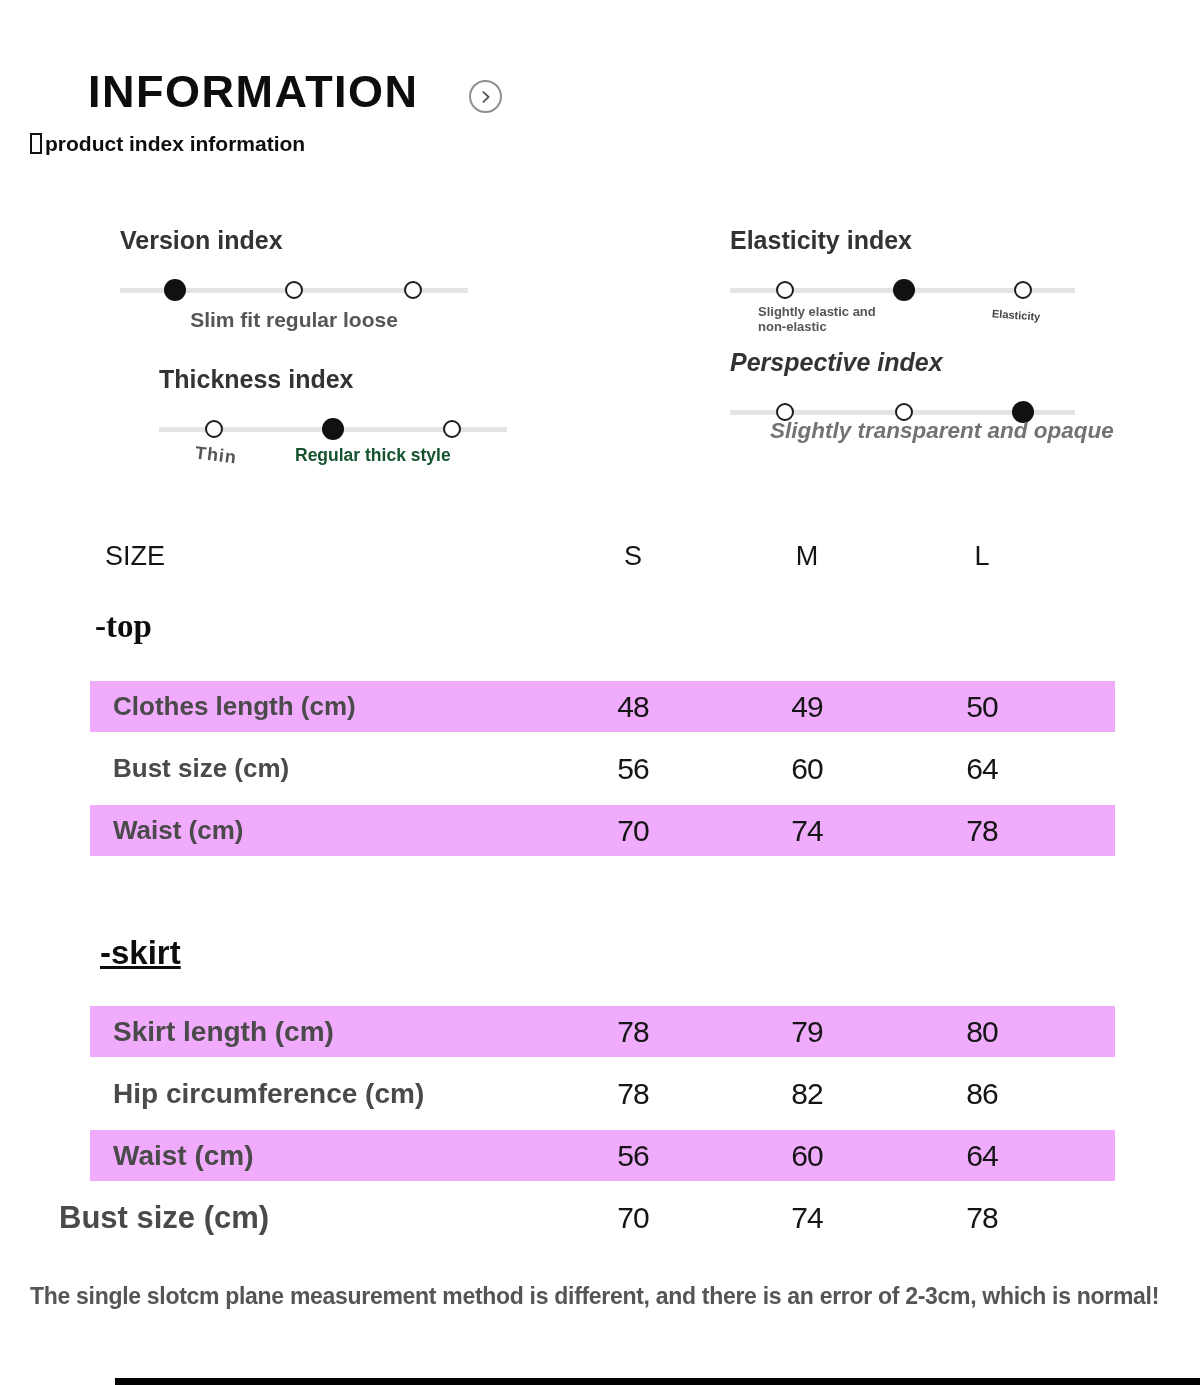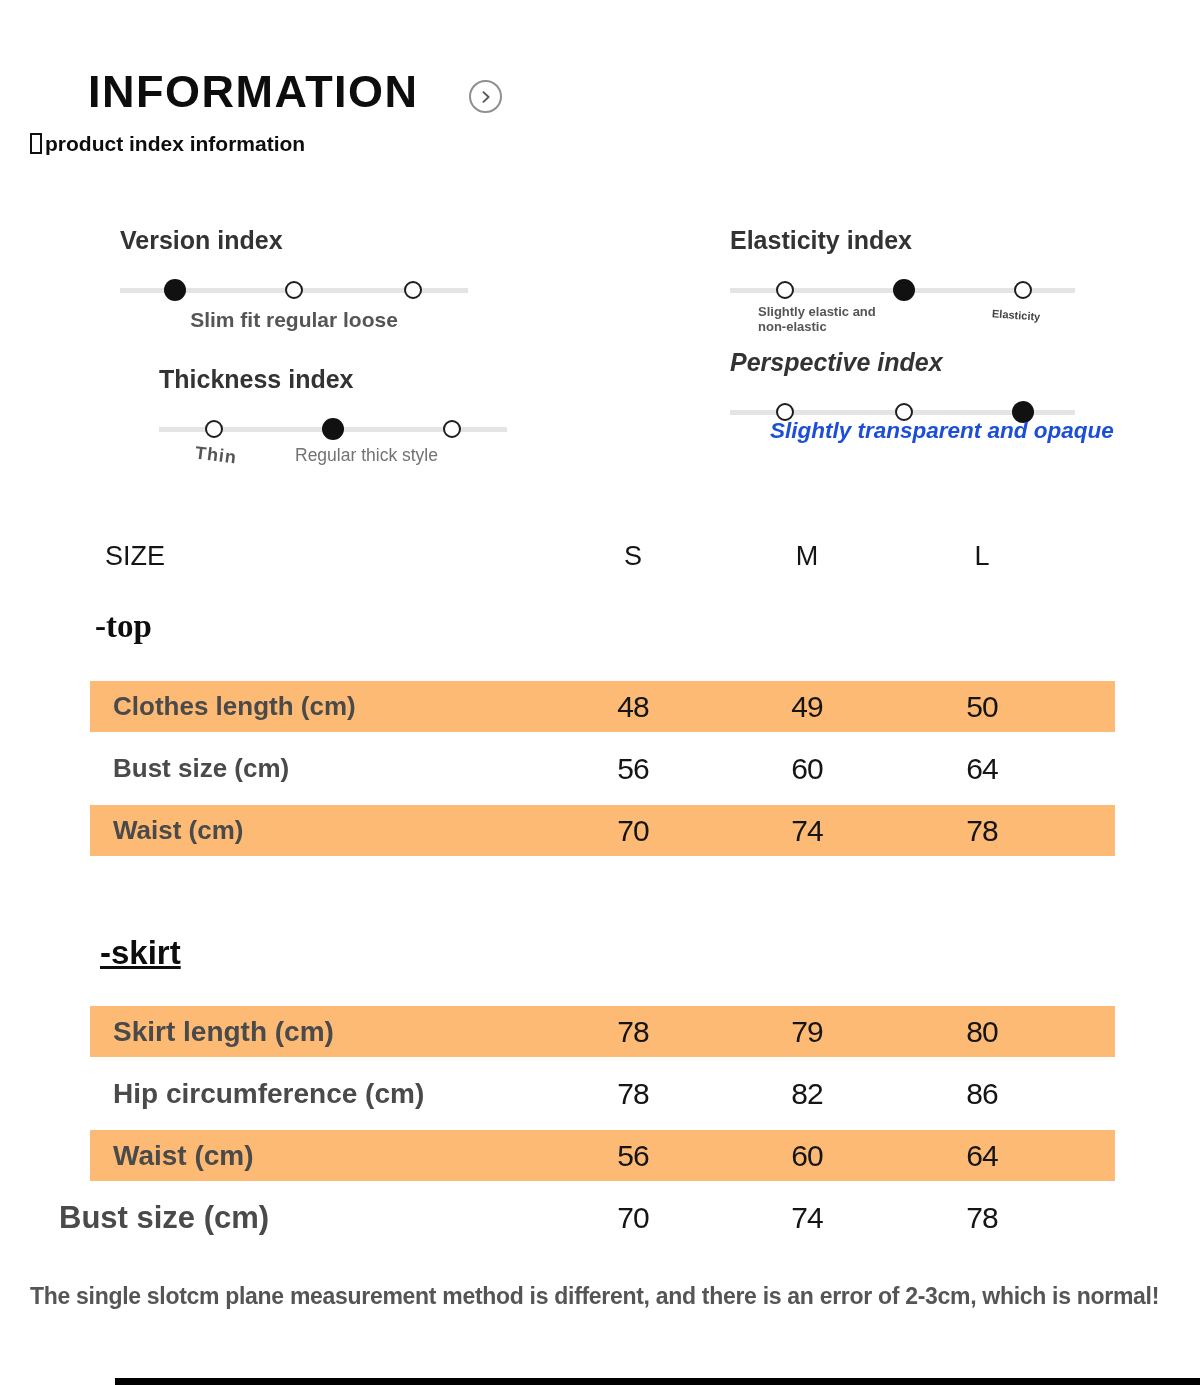--- a/index.html
+++ b/index.html
@@ -46,55 +46,55 @@
   .dot.filled { width:22px; height:22px; background:#111; transform:translate(-50%,-50%); }
   .dot.hollow { width:18px; height:18px; background:#fff; border:2.5px solid #1d1d1d; transform:translate(-50%,-50%); }
   .d1 { left:55px; } .d2 { left:174px; } .d3 { left:293px; }
 
   .caption-center {
     margin-top:5px; text-align:center;
     font-size:21px; font-weight:700; color:#555; white-space:nowrap;
   }
   .caption-persp {
     position:absolute; left:40px; top:70px;
-    font-size:22.5px; font-weight:700; color:#1d4ed8; white-space:nowrap;
+    font-size:22.5px; font-weight:700; color:#737373; white-space:nowrap;
   }
   .labels { position:relative; height:40px; }
   .lab-left {
     position:absolute; left:28px; top:1px;
     font-size:13px; font-weight:700; color:#555; line-height:1.18; white-space:pre-line;
   }
   .lab-right {
     position:absolute; left:262px; top:6px;
     font-size:11px; font-weight:600; color:#444; transform:rotate(4deg); white-space:nowrap;
   }
   .lab-thin {
     position:absolute; left:36px; top:3px;
     font-size:18px; font-weight:600; color:#555; transform:rotate(7deg);
     letter-spacing:1px; white-space:nowrap;
   }
   .lab-mid {
     position:absolute; left:136px; top:3px;
-    font-size:17.5px; font-weight:400; color:#737373; white-space:nowrap;
+    font-size:17.5px; font-weight:700; color:#14532d; white-space:nowrap;
   }
 
   
   .size-corner { position:absolute; left:105px; top:541px; font-size:27px; color:#151515; }
   .col-head { position:absolute; top:541px; font-size:27px; color:#151515; transform:translateX(-50%); }
   .col1 { left:633px; } .col2 { left:807px; } .col3 { left:982px; }
 
   .group-title { position:absolute; font-size:33px; font-weight:800; color:#0d0d0d; }
   #group-top   { left:95px;  top:608px;font-family:Liberation Serif, serif; }
   #group-skirt { left:100px; top:934px;text-decoration:underline; }
 
   .rows { position:absolute; left:90px; width:1025px; }
   #rows-top   { top:681px; }
   #rows-skirt { top:1006px; }
   .trow { position:relative; height:51px; margin-bottom:11px; }
-  .trow.shaded { background:#fdba74; }
+  .trow.shaded { background:#f0abfc; }
   .tlabel {
     position:absolute; left:23px; top:0; line-height:51px;
     font-size:26px; font-weight:700; color:#4a4a4a; white-space:nowrap;
   }
   #rows-skirt .tlabel { font-size:28px; }
   #rows-skirt .trow.last .tlabel { left:-31px; font-size:31px; }
   .tval {
     position:absolute; top:0; line-height:51px; transform:translateX(-50%);
     font-size:30px; color:#151515; letter-spacing:-1px;
   }

